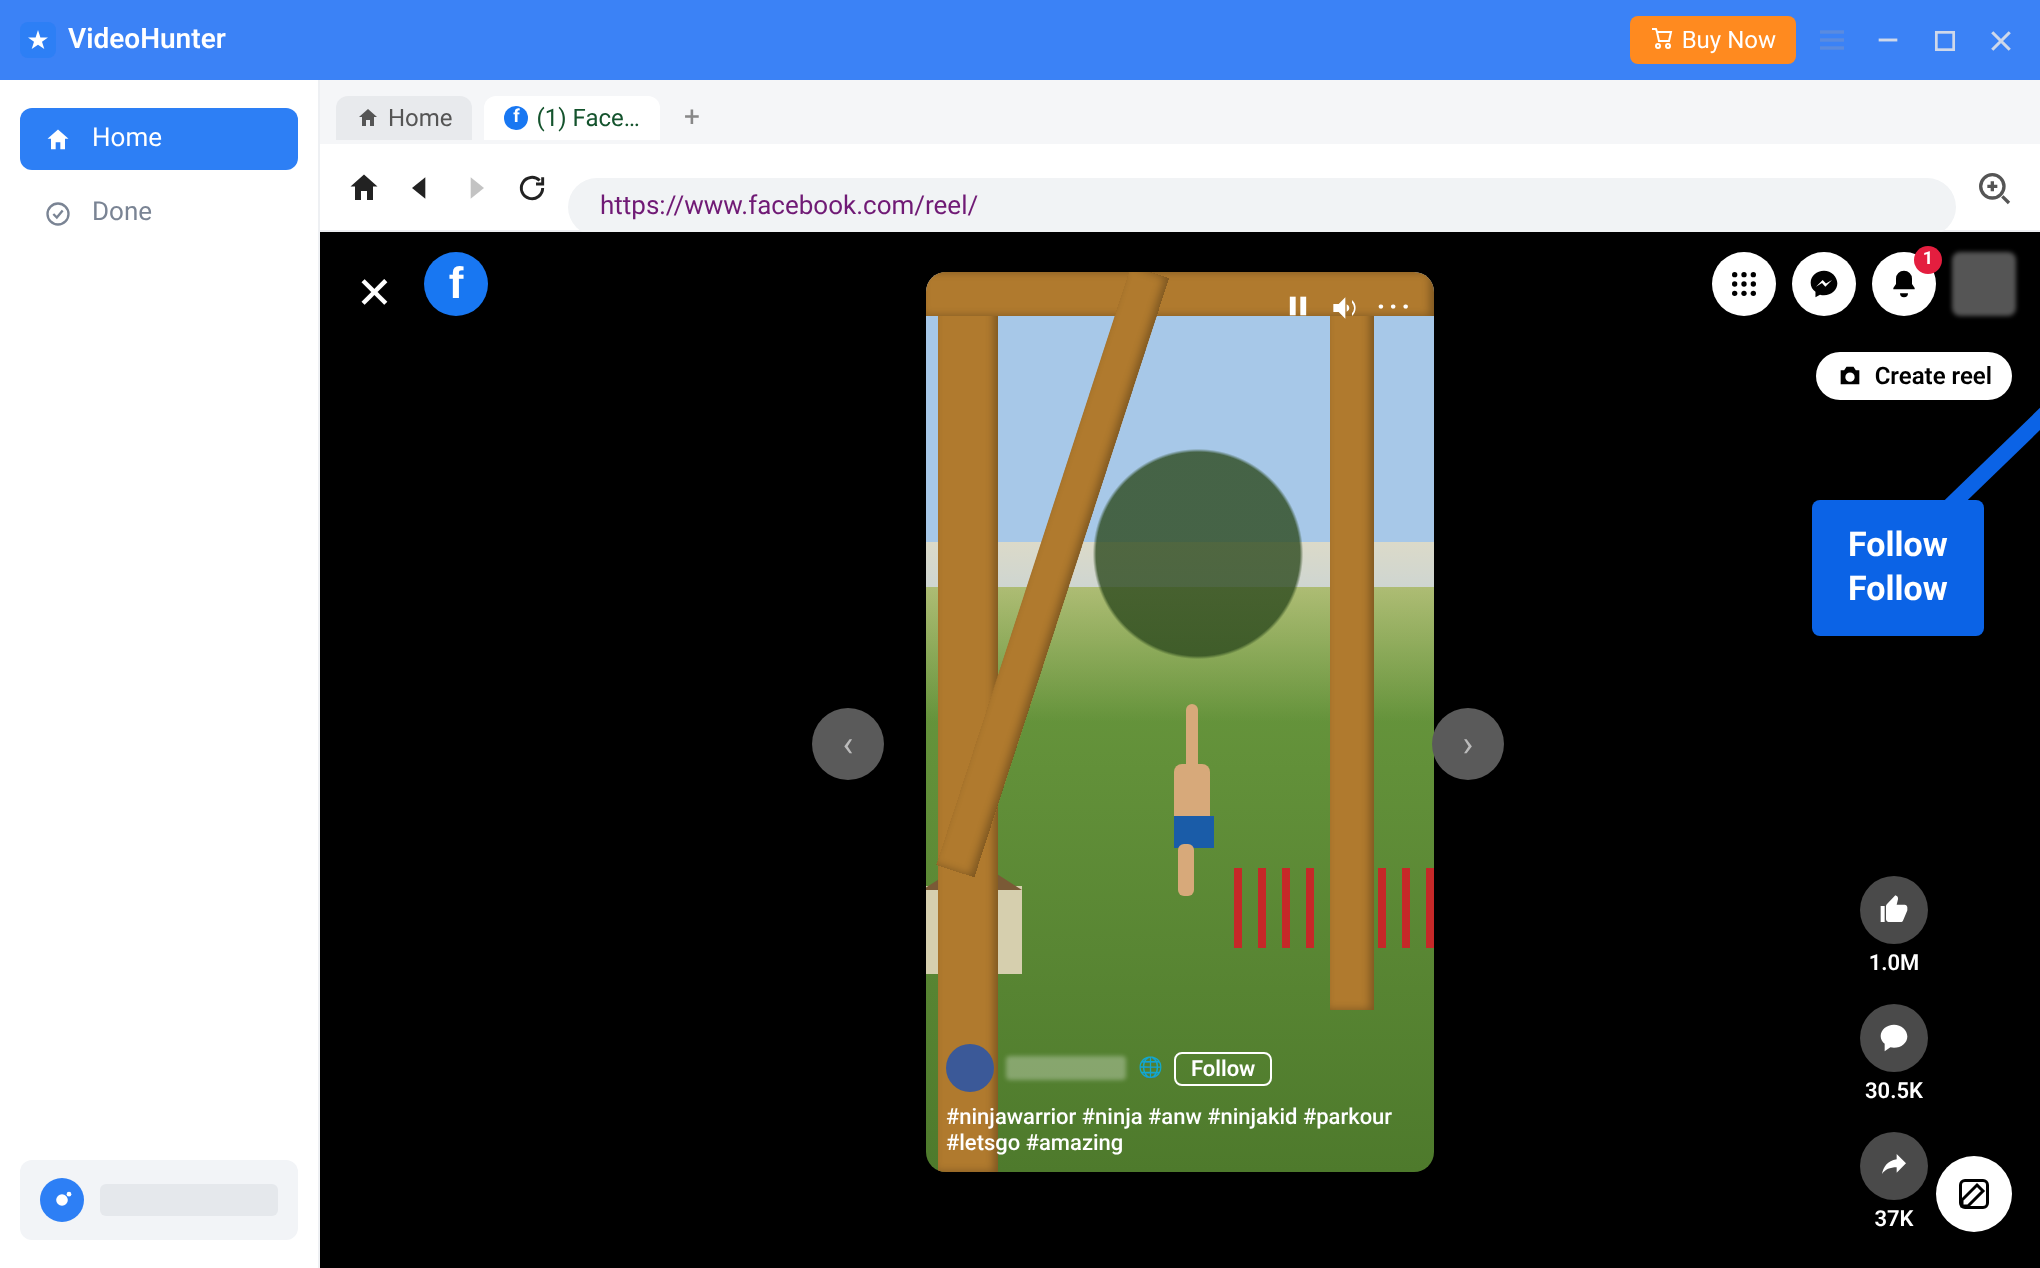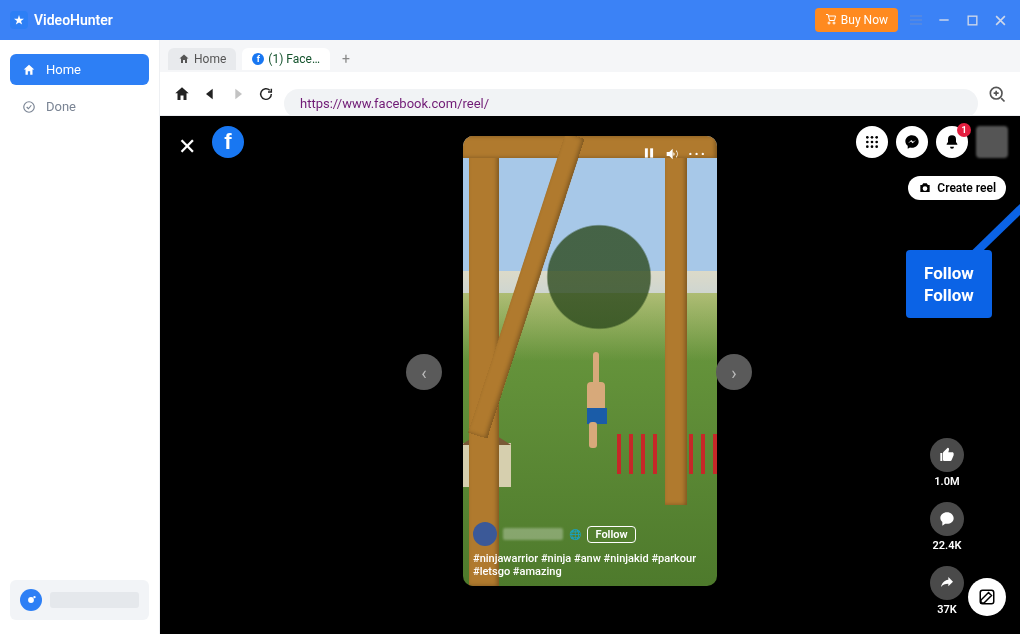--- a/index.html
+++ b/index.html
@@ -284,21 +284,21 @@
               </svg>
           </div>
           <span>1.0M</span>
         </div>
         <div class="action-item">
           <div class="acirc">
             <svg width="16" height="16" viewBox="0 0 24 24" fill="#fff">
                 <path d="M12 2C6.5 2 2 5.8 2 10.5c0 2.3 1.1 4.4 3 5.9V22l4.3-3c.9.2 1.8.3 2.7.3 5.5 0 10-3.8 10-8.5S17.5 2 12 2z"></path>
               </svg>
           </div>
-          <span>22.4K</span>
+          <span>30.5K</span>
         </div>
         <div class="action-item">
           <div class="acirc">
             <svg width="16" height="16" viewBox="0 0 24 24" fill="#fff">
                 <path d="M14 3v4C7 8 4 13 3 18c2.5-3.5 6-5 11-5v4l7-7-7-7z"></path>
               </svg>
           </div>
           <span>37K</span>
         </div>
       </div>

